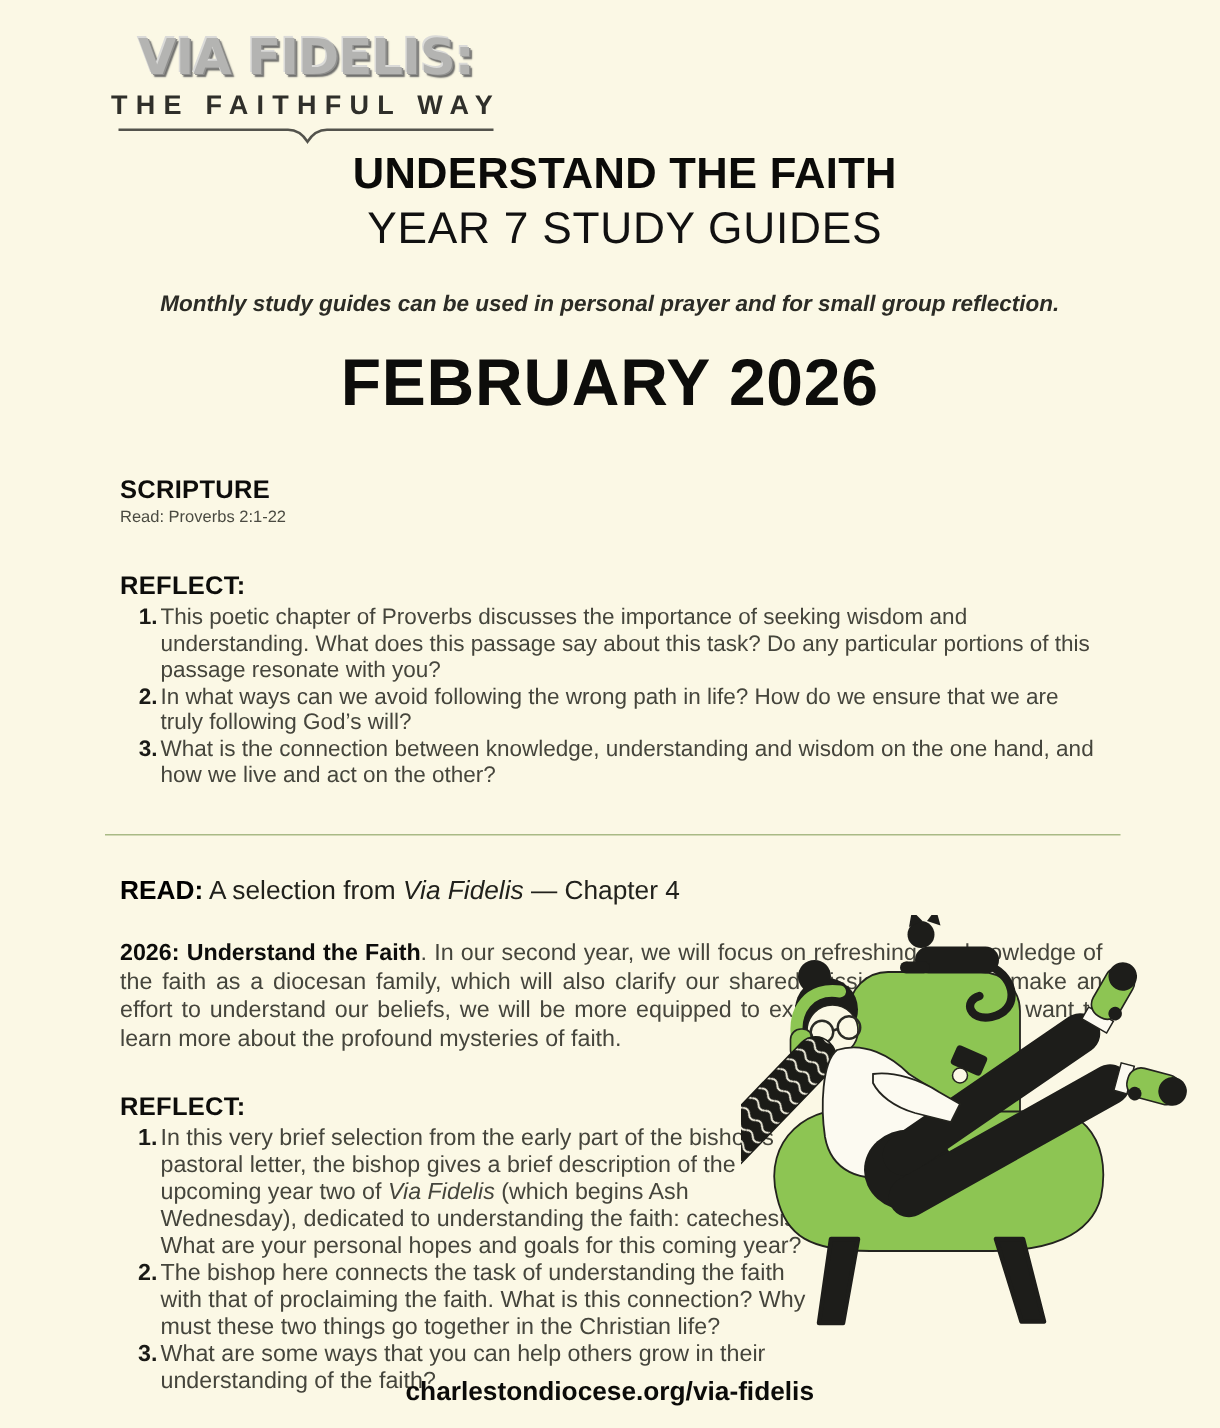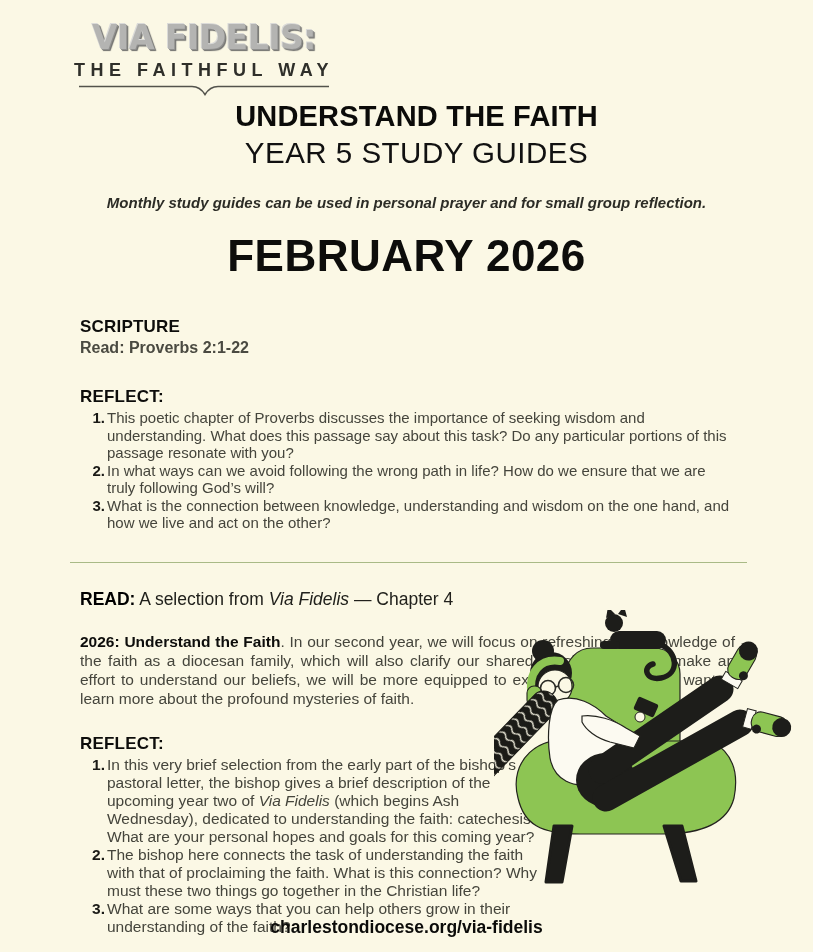--- a/index.html
+++ b/index.html
@@ -30,21 +30,21 @@
     text-align:center;font-style:italic;font-weight:bold;
     font-size:15px;color:#2c2c26;margin:24px 0 0;
   }
   .month-title{
     text-align:center;font-size:44px;font-weight:bold;color:#0d0d0b;
     margin:20px 0 0;letter-spacing:0.5px;
   }
   .section{margin:0 78px 0 80px;}
   .sec-heading{font-size:17px;font-weight:bold;color:#0d0d0b;margin:0;letter-spacing:0.2px;}
   .scripture{margin-top:36px;}
-  .scripture-read{margin:2px 0 16px;font-size:16px;color:#4a4a41;font-weight:bold;}
+  .scripture-read{margin:2px 0 16px;font-size:11px;color:#4a4a41;}
   .reflect{margin-top:30px;}
   ol.qlist{list-style:none;margin:2px 0 0;padding:0 0 0 27px;counter-reset:li;}
   ol.qlist li{
     counter-increment:li;position:relative;
     font-size:15px;line-height:17.5px;color:#45453c;
   }
   ol.qlist li::before{
     content:counter(li) ".";
     position:absolute;left:-23px;top:0;width:21px;text-align:right;
     font-weight:bold;color:#1a1a16;
@@ -73,21 +73,21 @@
   <header class="header">
     <div class="logo">
       <div class="logo-title">VIA FIDELIS:</div>
       <div class="logo-subtitle">THE FAITHFUL WAY</div>
       <svg class="logo-brace" width="252" height="13" viewBox="0 0 252 13">
         <path d="M1,1.5 H114 Q122,1.5 127,9.5 Q132,1.5 140,1.5 H251" stroke="#53534c" stroke-width="1.6" fill="none"></path>
       </svg>
     </div>
     <div class="doc-title">
       <div class="doc-title-line1">UNDERSTAND THE FAITH</div>
-      <div class="doc-title-line2">YEAR 5 STUDY GUIDES</div>
+      <div class="doc-title-line2">YEAR 7 STUDY GUIDES</div>
     </div>
   </header>
 
   <p class="tagline">Monthly study guides can be used in personal prayer and for small group reflection.</p>
 
   <h1 class="month-title">FEBRUARY 2026</h1>
 
   <section class="section scripture">
     <h2 class="sec-heading">SCRIPTURE</h2>
     <p class="scripture-read">Read: Proverbs 2:1-22</p>

